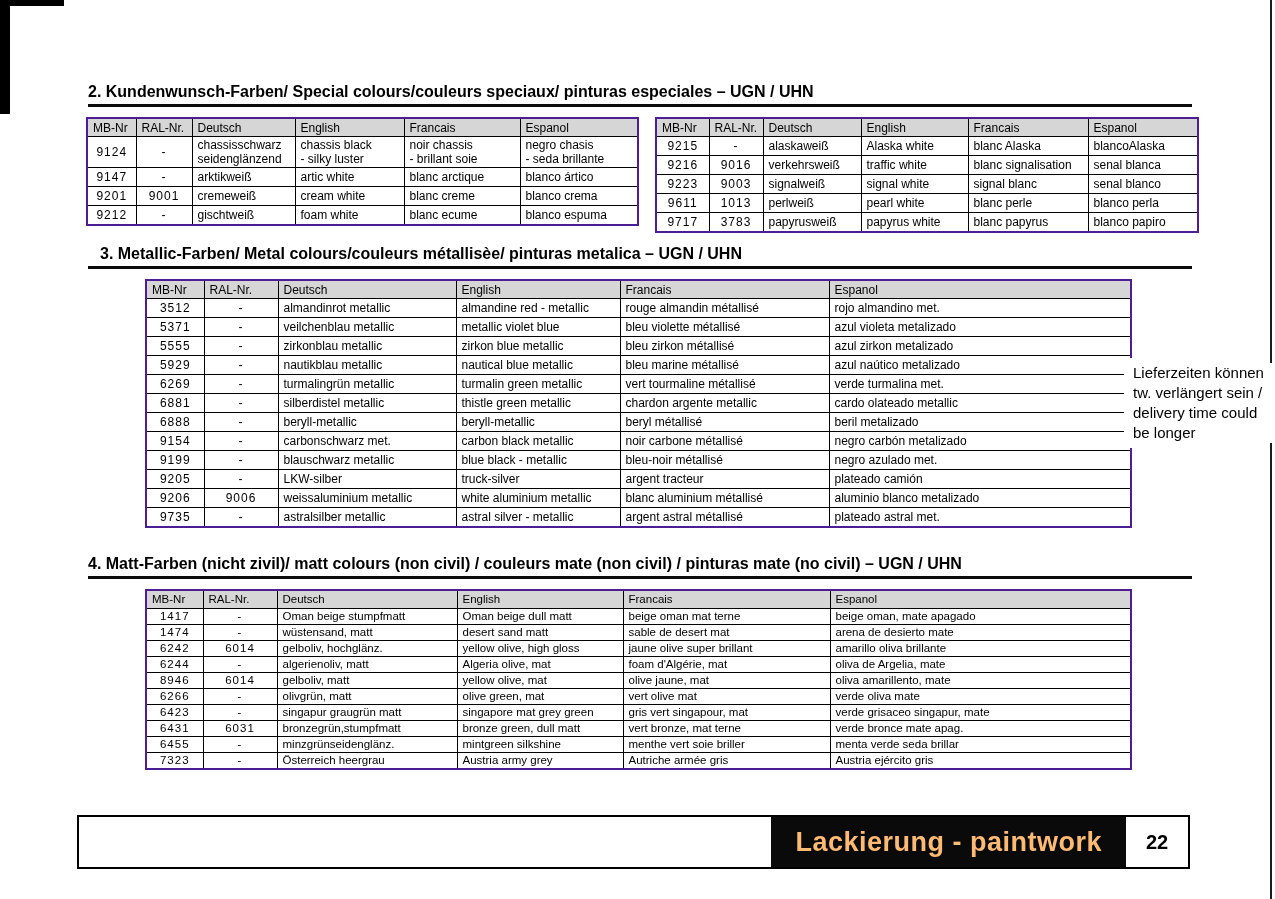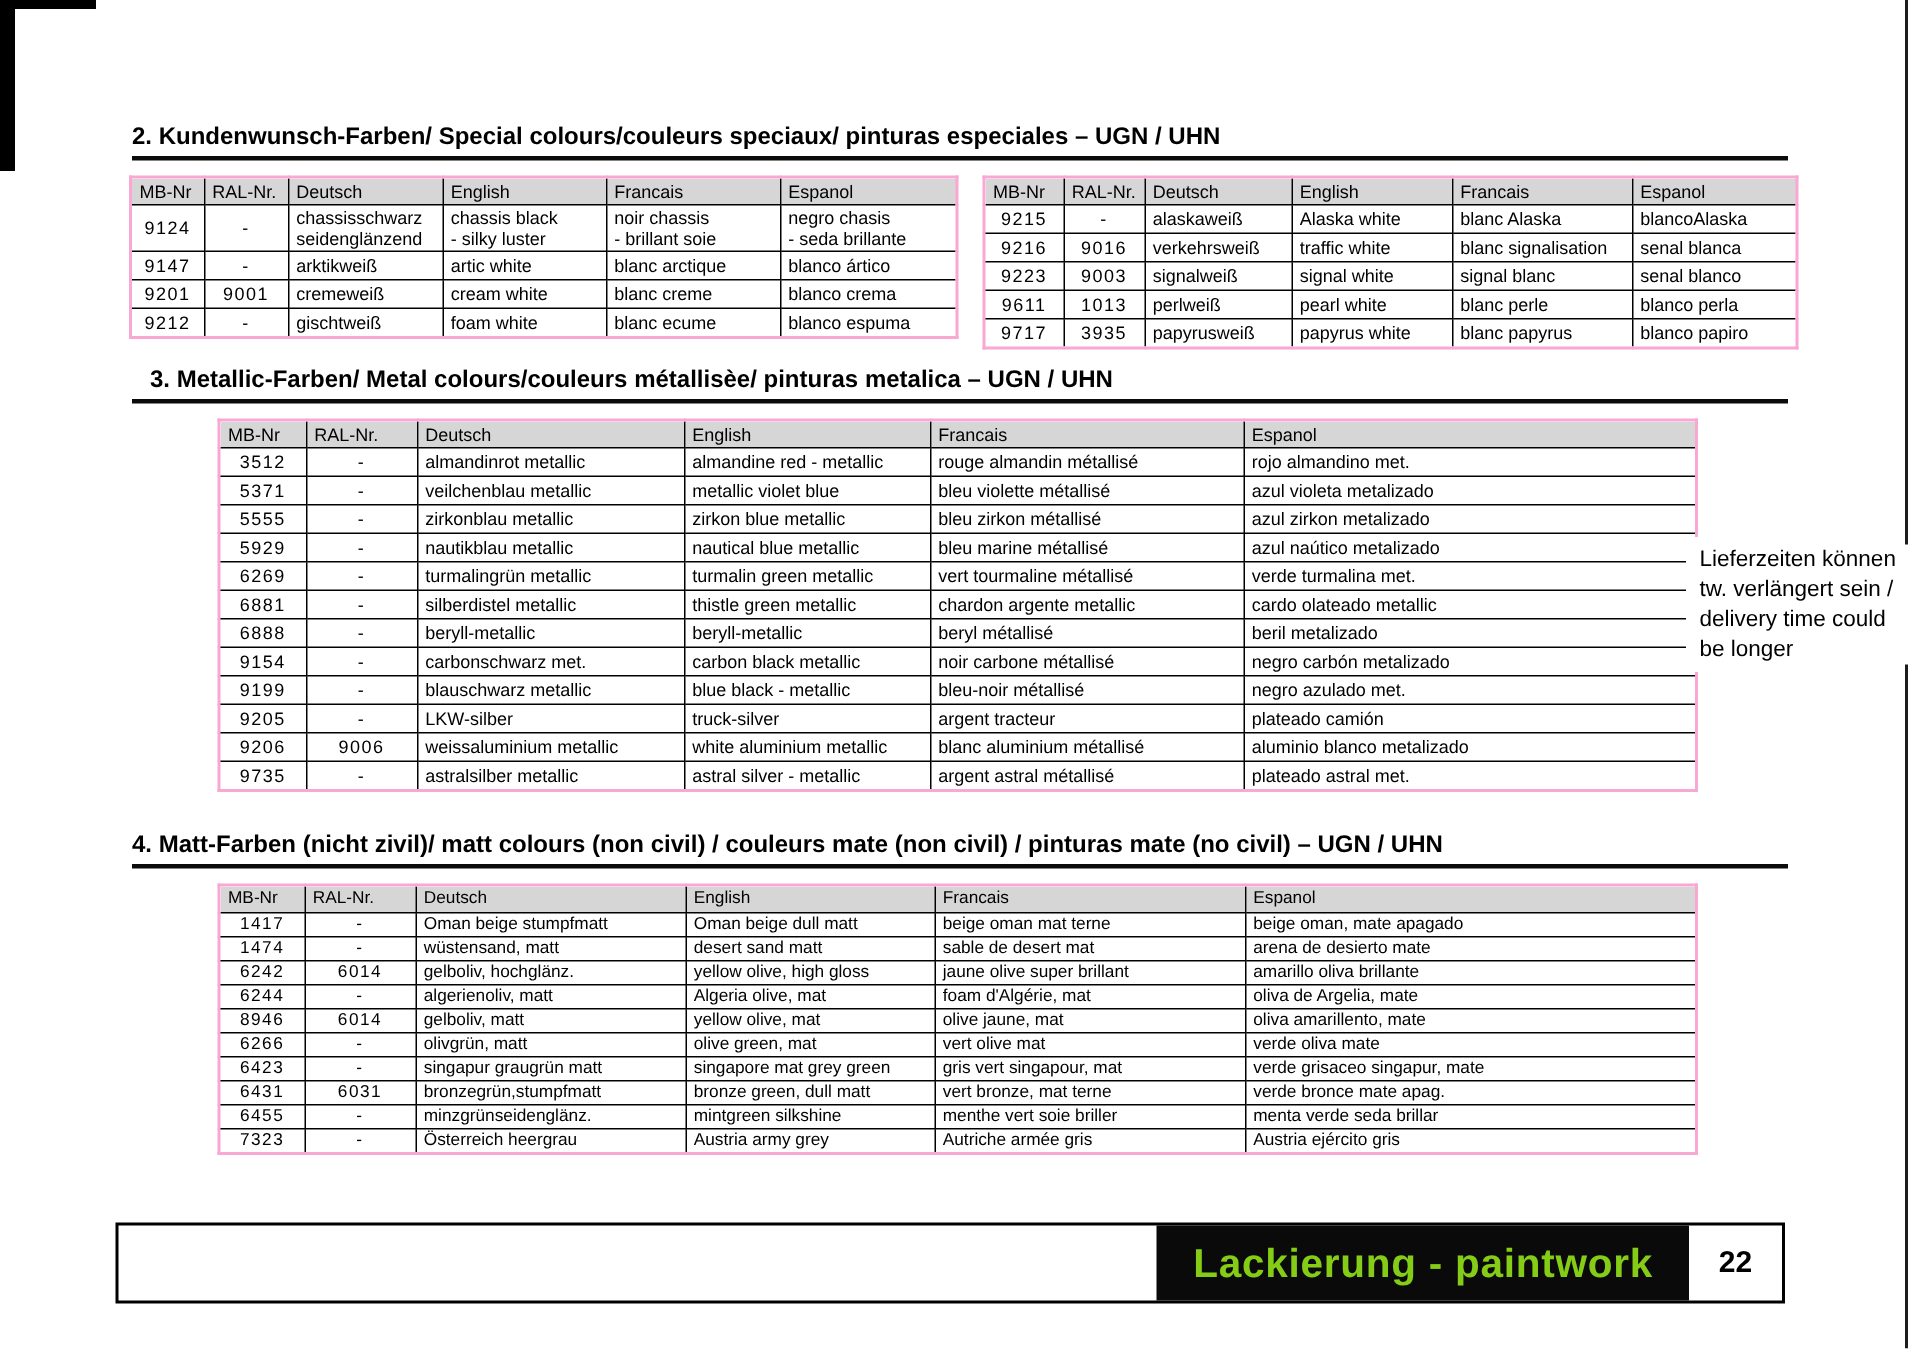--- a/index.html
+++ b/index.html
@@ -15,21 +15,21 @@
   
   .sec-heading{position:absolute;margin:0;font-size:16px;font-weight:bold;white-space:nowrap;}
   #h2{left:88px;top:83px;}
   #h3{left:100px;top:245px;}
   #h4{left:88px;top:555px;}
   .rule{position:absolute;left:88px;width:1104px;height:3px;background:#0b0b0b;}
   #rule2{top:104px;} #rule3{top:266px;} #rule4{top:576px;}
 
   
   .ctable{position:absolute;border-collapse:collapse;table-layout:fixed;
-          font-size:12px;line-height:14px;border:2px solid #f9a8d4;}
+          font-size:12px;line-height:14px;border:2px solid #4c1d95;}
   .ctable th,.ctable td{border:1px solid #000;padding:1px 5px;vertical-align:middle;
           white-space:pre-line;overflow:hidden;}
   .ctable th{background:#d6d6d6;font-weight:normal;text-align:left;height:15px;}
   .ctable td.num{text-align:center;letter-spacing:1px;}
   .s2 td{height:16px;}
   #t2l{left:86px;top:117px;}
   #t2r{left:655px;top:117px;}
   .s3 td{height:16px;}
   #t3{left:145px;top:279px;}
   .s4{font-size:11.5px;line-height:13px;}
@@ -38,21 +38,21 @@
 
   
   #border-gap{position:absolute;left:1124px;top:358px;width:12px;height:90px;background:#fff;}
   #note{position:absolute;left:1133px;top:363px;width:148px;background:#fff;
         font-size:15px;line-height:20px;white-space:pre-line;}
 
   
   #footer{position:absolute;left:77px;top:815px;width:1113px;height:54px;
           border:2px solid #000;box-sizing:border-box;display:flex;background:#fff;}
   .footer-spacer{flex:1;}
-  .footer-label{background:#0a0a0a;color:#84cc16;font-weight:bold;font-size:27px;
+  .footer-label{background:#0a0a0a;color:#fdba74;font-weight:bold;font-size:27px;
           display:flex;align-items:center;padding:0 24px;letter-spacing:.5px;}
   .footer-page{width:62px;display:flex;align-items:center;justify-content:center;
           font-weight:bold;font-size:20px;border-radius:21px;}
 </style>
 </head>
 <body>
 
 <div class="page">
 
   <div class="scan-mark-left"></div>
@@ -166,21 +166,21 @@
         <tr>
           <td class="num">9611</td>
           <td class="num">1013</td>
           <td class="txt">perlweiß</td>
           <td class="txt">pearl white</td>
           <td class="txt">blanc perle</td>
           <td class="txt">blanco perla</td>
         </tr>
         <tr>
           <td class="num">9717</td>
-          <td class="num">3935</td>
+          <td class="num">3783</td>
           <td class="txt">papyrusweiß</td>
           <td class="txt">papyrus white</td>
           <td class="txt">blanc papyrus</td>
           <td class="txt">blanco papiro</td>
         </tr>
       </tbody>
     </table>
 
   <h2 id="h3" class="sec-heading">3. Metallic-Farben/ Metal colours/couleurs métallisèe/ pinturas metalica – UGN / UHN</h2>
   <div id="rule3" class="rule"></div>

